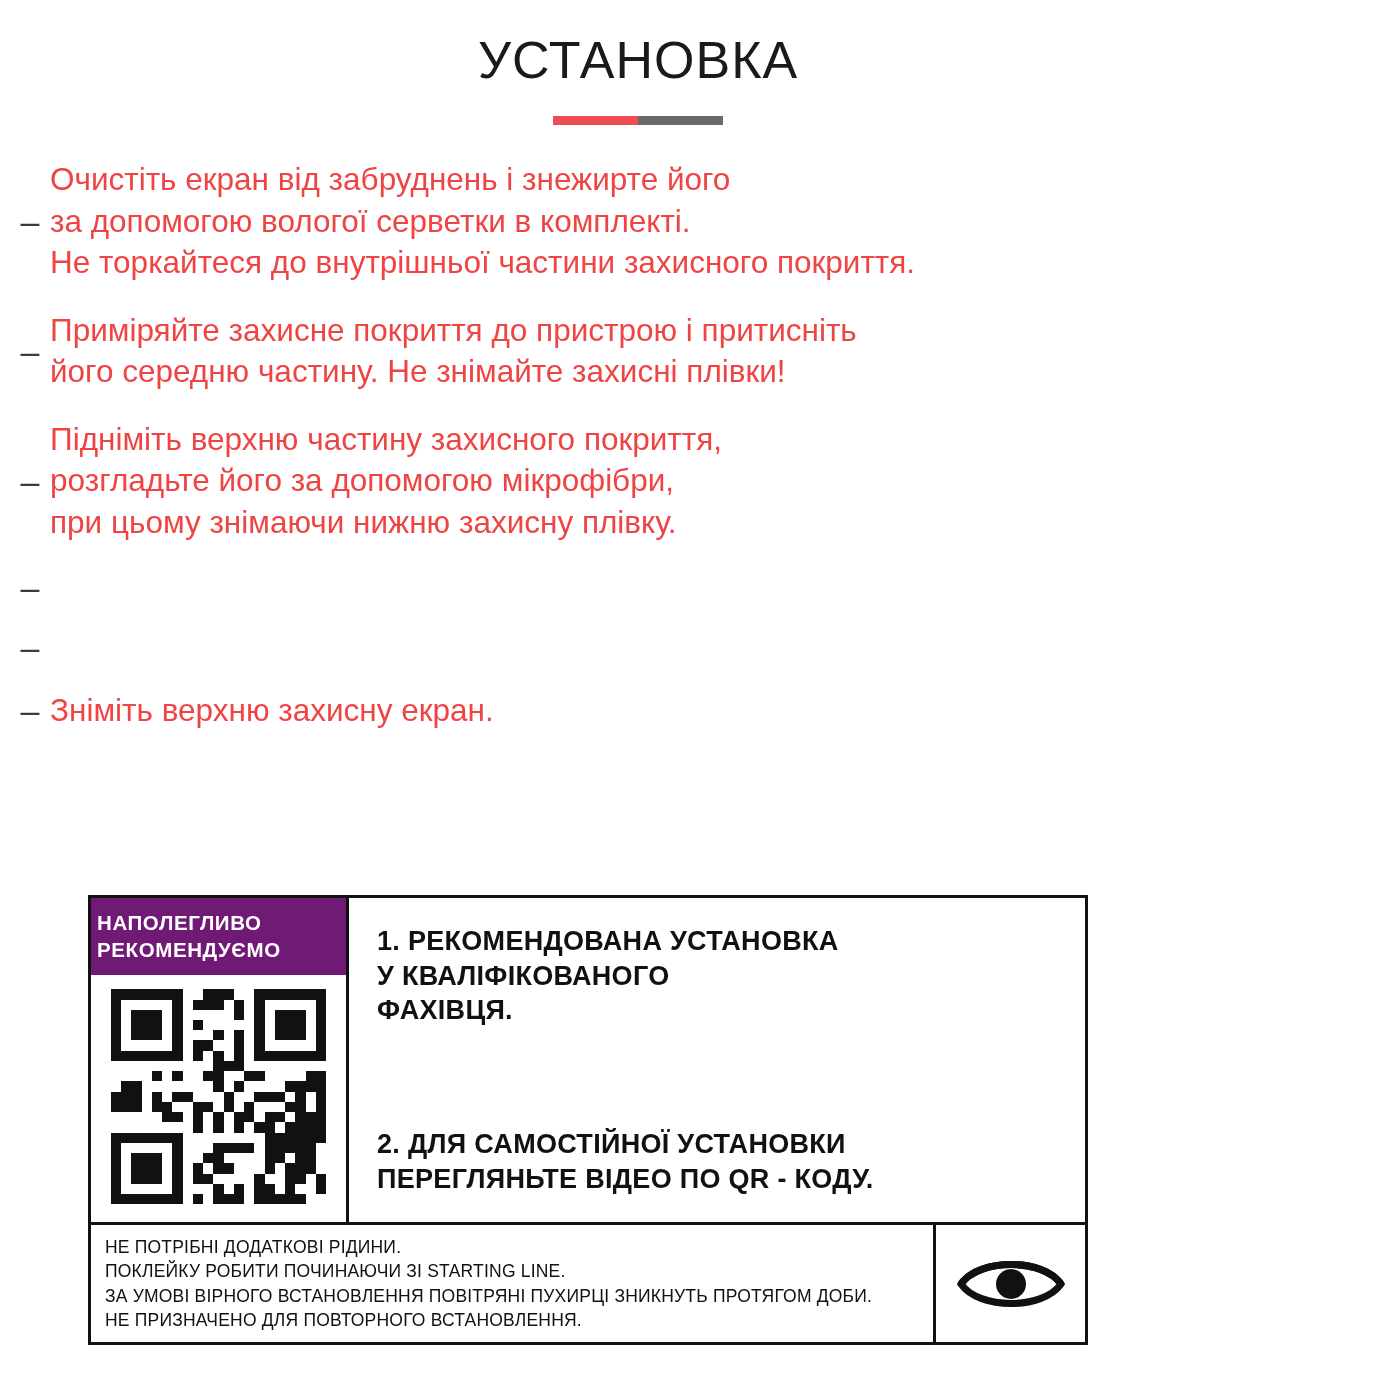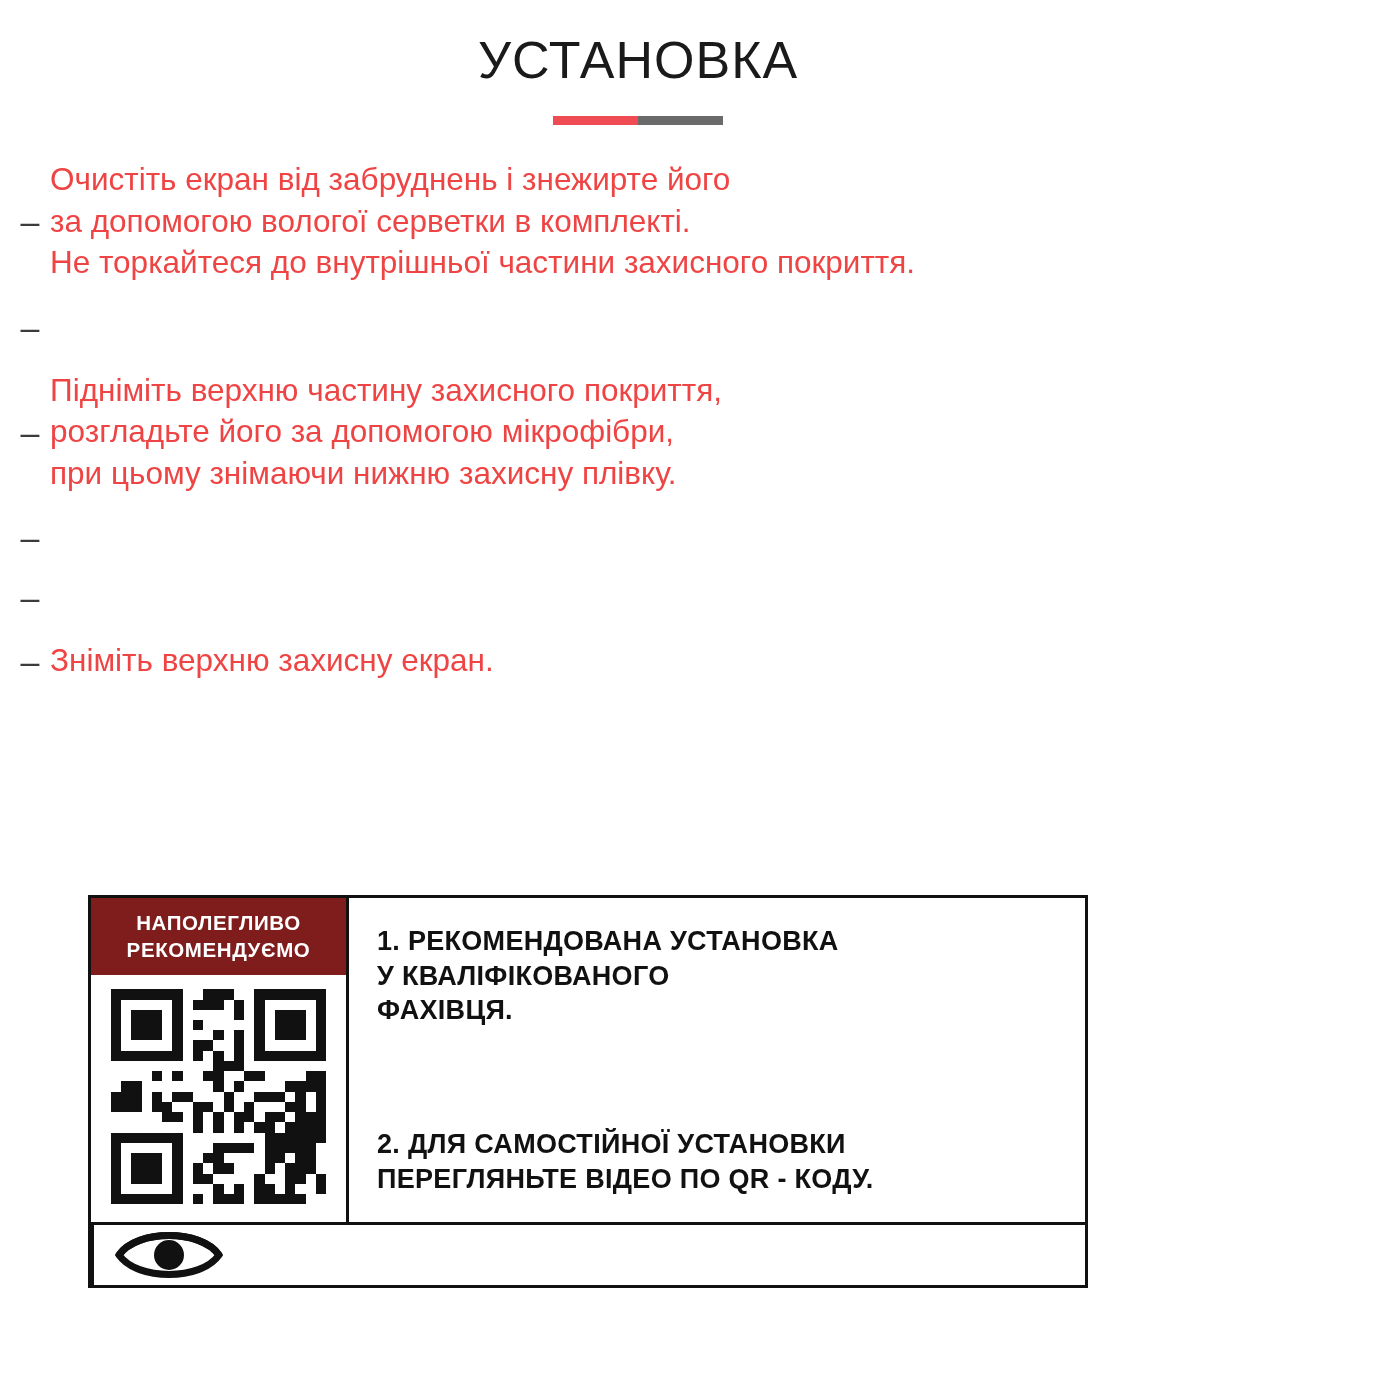--- a/index.html
+++ b/index.html
@@ -83,23 +83,23 @@
     align-items: stretch;
     border-bottom: 3px solid #111111;
   }
   .qr-col {
     flex: 0 0 258px;
     border-right: 3px solid #111111;
     display: flex;
     flex-direction: column;
   }
   .recommend-banner {
-    background: #7f1d1d;
+    background: #701a75;
     color: #ffffff;
-    text-align: center;
+    text-align: left;
     font-size: 20.5px;
     font-weight: bold;
     letter-spacing: 0.6px;
     line-height: 1.3;
     padding: 12px 6px 12px 6px;
     white-space: pre-line;
   }
   .qr-holder {
     flex: 1 1 auto;
     display: flex;
@@ -173,20 +173,22 @@
 
   <ul class="steps">
     <li class="step">
       <span class="dash">–</span>
       <span class="step-text">Очистіть екран від забруднень і знежирте його
 за допомогою вологої серветки в комплекті.
 Не торкайтеся до внутрішньої частини захисного покриття.</span>
     </li>
     <li class="step">
       <span class="dash">–</span>
+      <span class="step-text">Приміряйте захисне покриття до пристрою і притисніть
+його середню частину. Не знімайте захисні плівки!</span>
     </li>
     <li class="step">
       <span class="dash">–</span>
       <span class="step-text">Підніміть верхню частину захисного покриття,
 розгладьте його за допомогою мікрофібри,
 при цьому знімаючи нижню захисну плівку.</span>
     </li>
     <li class="step">
       <span class="dash">–</span>
     </li>
@@ -657,20 +659,26 @@
         <div class="notice-line">1. РЕКОМЕНДОВАНА УСТАНОВКА
 У КВАЛІФІКОВАНОГО
 ФАХІВЦЯ.</div>
         <div class="notice-line">2. ДЛЯ САМОСТІЙНОЇ УСТАНОВКИ
 ПЕРЕГЛЯНЬТЕ ВІДЕО ПО QR - КОДУ.</div>
       </div>
 
     </div>
 
     <div class="infobox-bottom">
+      <div class="fineprint">
+        <div>НЕ ПОТРІБНІ ДОДАТКОВІ РІДИНИ.</div>
+        <div>ПОКЛЕЙКУ РОБИТИ ПОЧИНАЮЧИ ЗІ STARTING LINE.</div>
+        <div>ЗА УМОВІ ВІРНОГО ВСТАНОВЛЕННЯ  ПОВІТРЯНІ ПУХИРЦІ ЗНИКНУТЬ  ПРОТЯГОМ ДОБИ.</div>
+        <div>НЕ ПРИЗНАЧЕНО ДЛЯ ПОВТОРНОГО ВСТАНОВЛЕННЯ.</div>
+      </div>
       <div class="eye-cell">
         <svg width="108" height="60" viewBox="0 0 108 60">
           <path d="M4 30 C22 4, 86 4, 104 30 C86 56, 22 56, 4 30 Z" fill="none" stroke="#111111" stroke-width="7"></path>
           <circle cx="54" cy="30" r="15" fill="#111111"></circle>
           <path d="M4 30 C22 4, 86 4, 104 30" fill="none" stroke="#111111" stroke-width="7"></path>
         </svg>
       </div>
     </div>
 
   </div>

